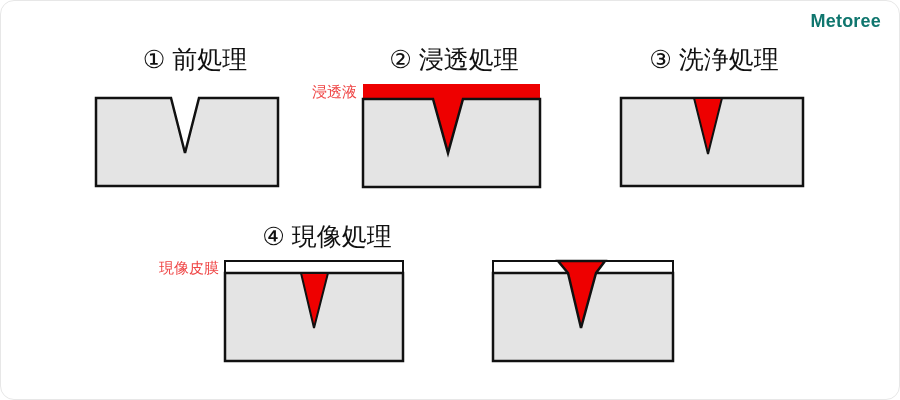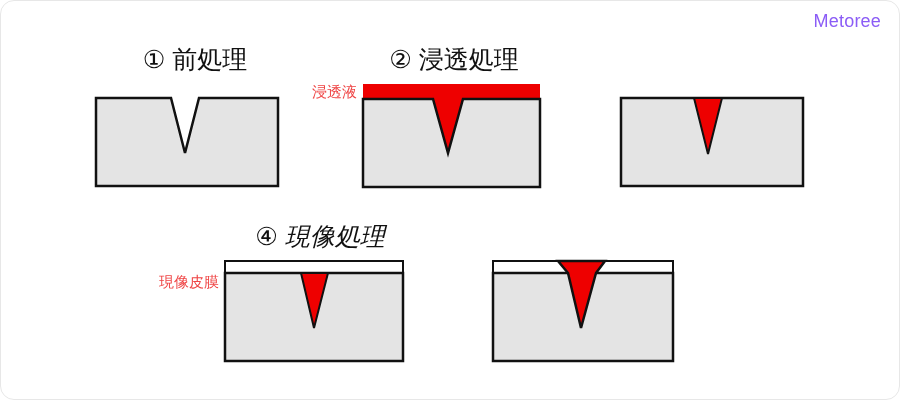--- a/index.html
+++ b/index.html
@@ -3,54 +3,55 @@
 <meta charset="utf-8">
 <style>
   html,body{margin:0;padding:0;background:#fff;}
   body{font-family:"Liberation Sans","DejaVu Sans",sans-serif;}
   .canvas{
     position:relative;width:898px;height:398px;background:#fff;
     border:1px solid #e7e7e7;border-radius:14px;overflow:hidden;
   }
   .logo{
     position:absolute;top:10px;right:18px;
-    font-size:18px;font-weight:normal;color:#8b5cf6;letter-spacing:.2px;
+    font-size:18px;font-weight:bold;color:#0f766e;letter-spacing:.2px;
   }
   .step-title{
     position:absolute;width:200px;text-align:center;
     font-size:25px;font-weight:500;color:#111;white-space:nowrap;
   }
   .t1{left:94px;top:42px;}
   .t2{left:353px;top:42px;}
   .t3{left:613px;top:42px;}
-  .t4{left:219px;top:219px;font-style:italic;}
+  .t4{left:226px;top:219px;}
   .t5{left:481px;top:219px;}
   .small-label{
     position:absolute;font-size:15px;color:#ef4444;white-space:nowrap;line-height:17px;
   }
   .lbl-flaw{left:145px;top:115px;font-size:16px;}
   .lbl-object{left:215px;top:157px;font-size:16px;}
   .lbl-penetrant{right:542px;top:82px;}
-  .lbl-developer{right:680px;top:272px;}
+  .lbl-developer{right:680px;top:258px;}
   .panel-svg{position:absolute;display:block;}
   .p1{left:92px;top:94px;}
   .p2{left:360px;top:81px;}
   .p3{left:618px;top:94px;}
   .p4{left:222px;top:258px;}
   .p5{left:490px;top:258px;}
 </style>
 </head>
 <body>
 
 <div class="canvas">
 
   <div class="logo">Metoree</div>
 
   <div class="step-title t2">② 浸透処理</div>
   <div class="step-title t1">① 前処理</div>
+  <div class="step-title t3">③ 洗浄処理</div>
   <div class="step-title t4">④ 現像処理</div>
 
   <div class="small-label lbl-flaw">傷</div>
   <div class="small-label lbl-object">対象物</div>
   <div class="small-label lbl-penetrant">浸透液</div>
   <div class="small-label lbl-developer">現像皮膜</div>
 
   <svg class="panel-svg p1" width="190" height="96" viewBox="0 0 190 96">
     <polygon points="3,3 78,3 92,58 106,3 185,3 185,91 3,91" stroke="#111" stroke-width="2.5" stroke-linejoin="miter" fill="#e4e4e4"></polygon>
   </svg>

